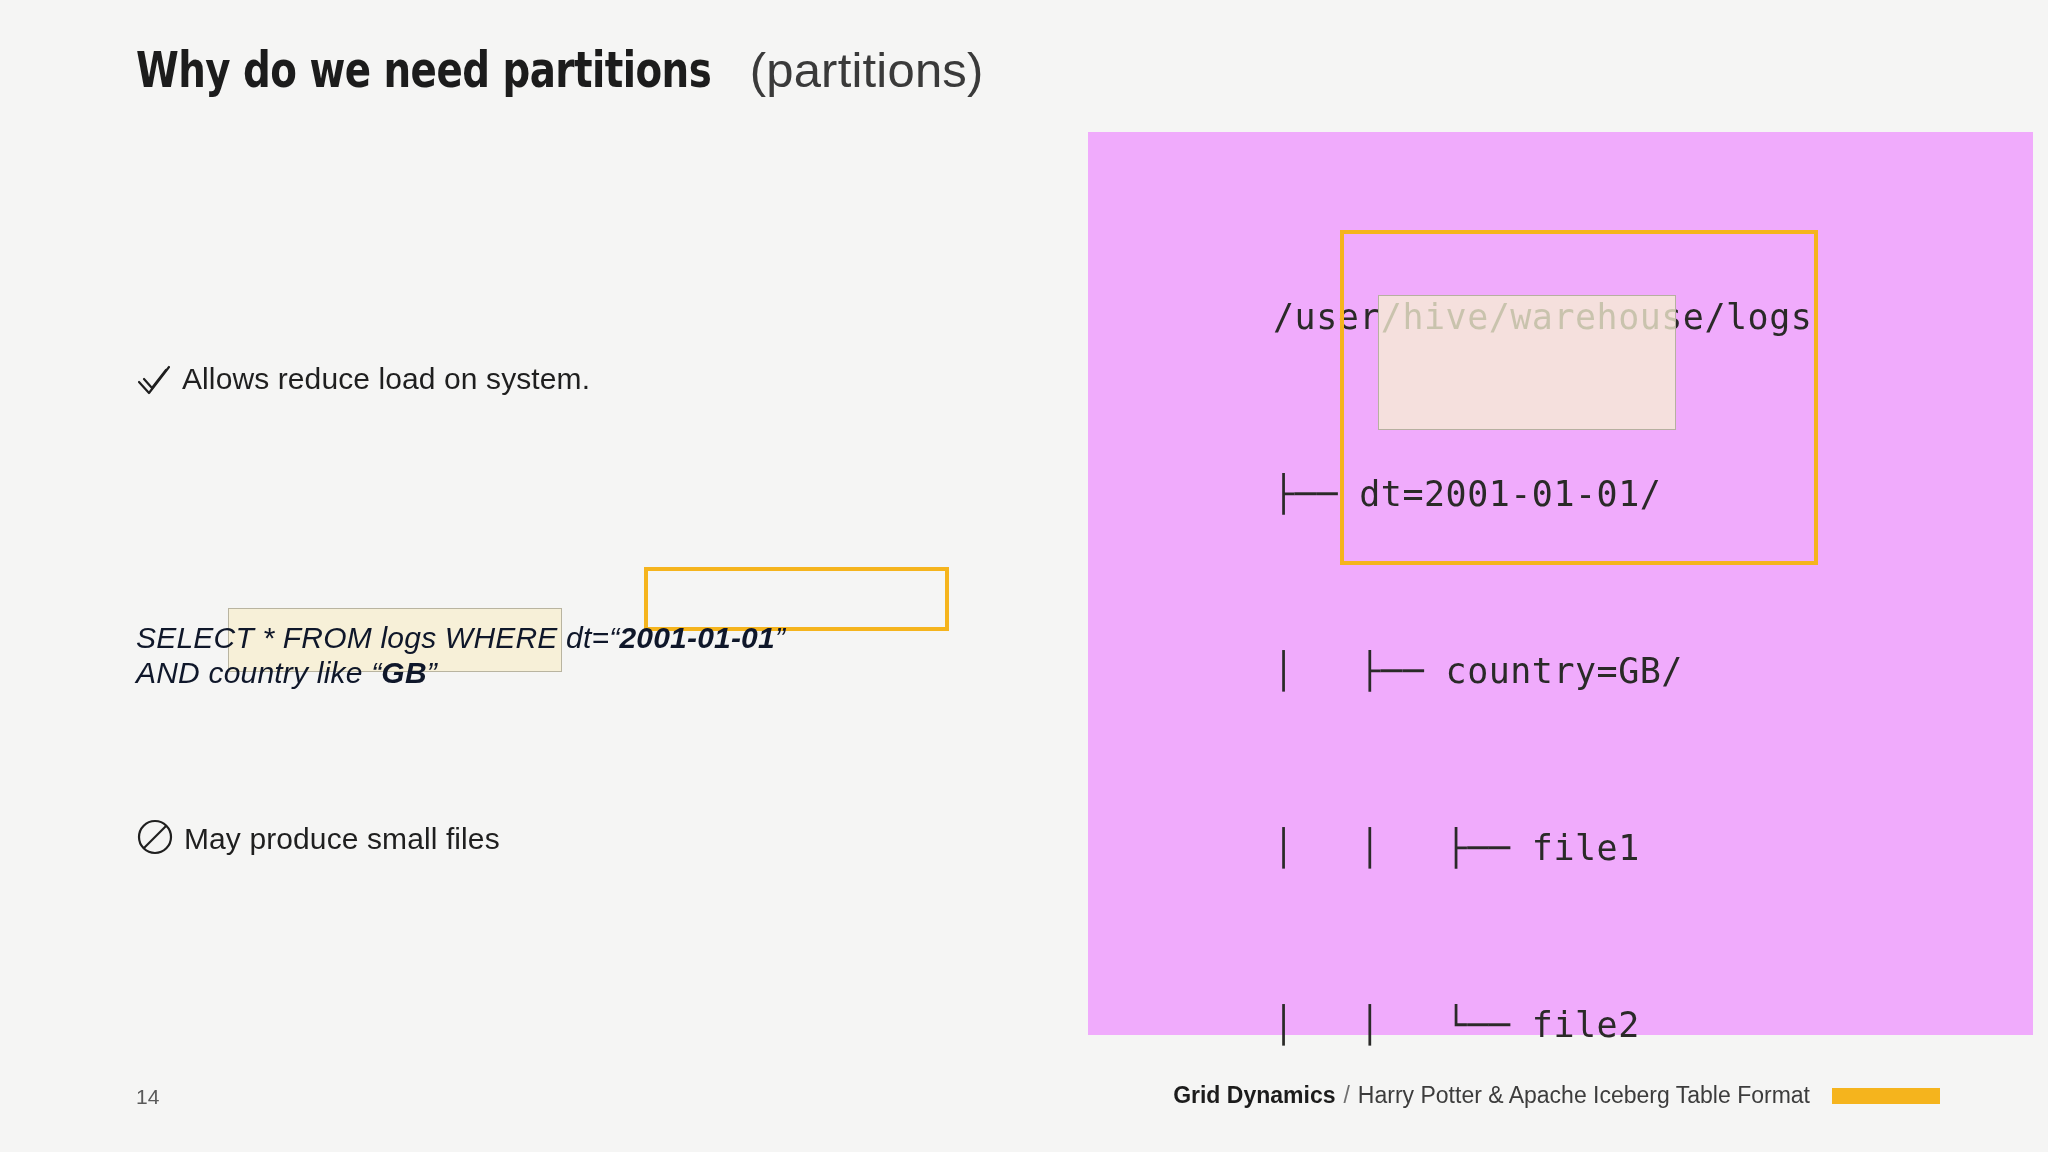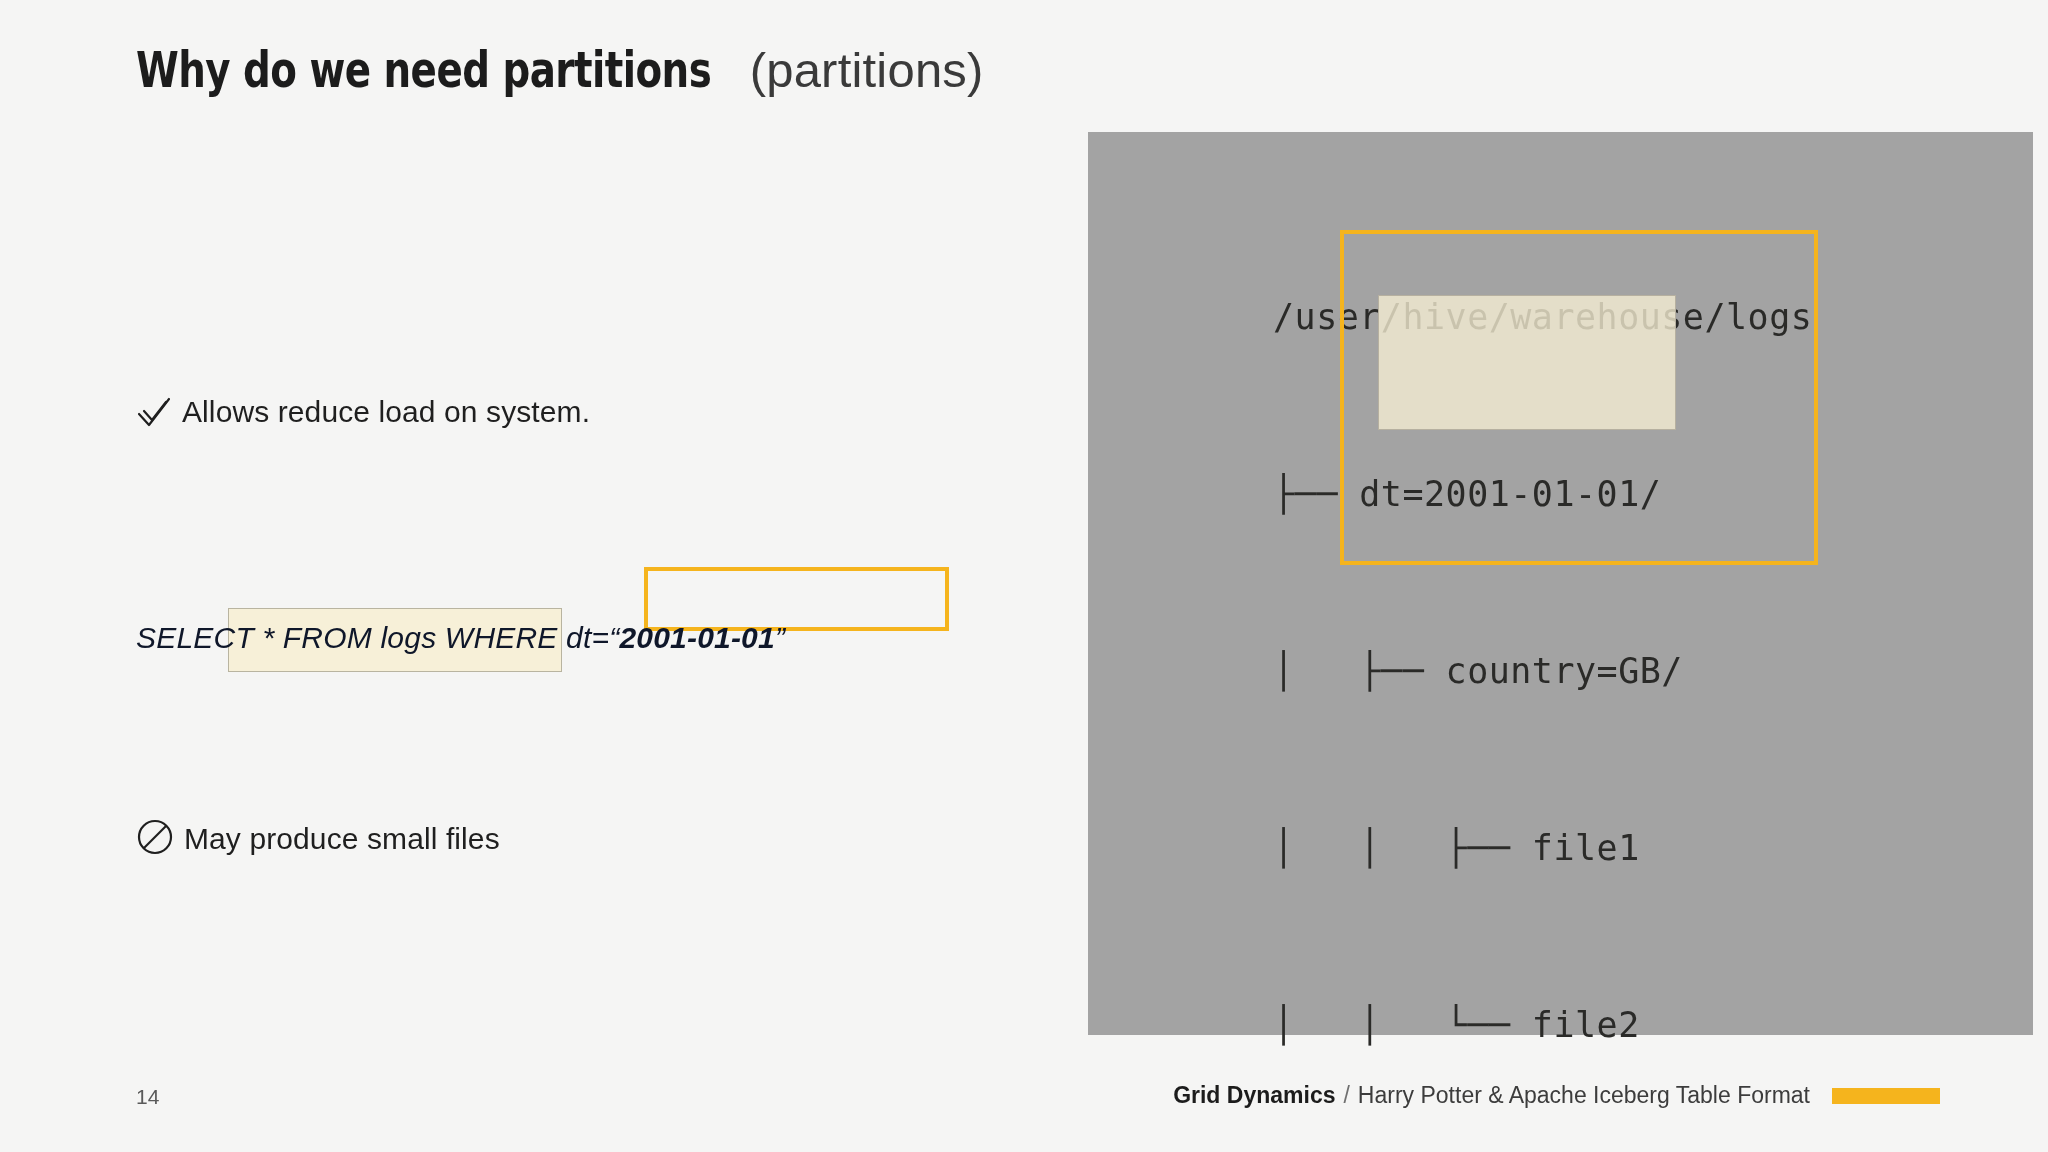--- a/index.html
+++ b/index.html
@@ -47,23 +47,22 @@
   
   .left-col {
     position: absolute;
     left: 136px;
     top: 360px;
     width: 830px;
   }
 
   .bullet-row {
     display: flex;
-    align-items: center;
+    align-items: flex-end;
     margin-bottom: 40px;
-    margin-top: 33px;
   }
   .bullet-icon {
     width: 46px;
     flex: 0 0 46px;
     margin-top: 3px;
   }
   .bullet-icon svg { display: block; }
   .bullet-text {
     font-size: 30px;
     line-height: 1.25;
@@ -130,21 +129,21 @@
     white-space: nowrap;
   }
 
   
   .tree-panel {
     position: absolute;
     left: 1088px;
     top: 132px;
     width: 945px;
     height: 903px;
-    background: #a3a3a3;
+    background: #f0abfc;
   }
   .tree-code {
     position: absolute;
     left: 185px;
     top: 38px;
     font-family: "DejaVu Sans Mono", monospace;
     font-size: 35px;
     line-height: 59px;
     color: #2a2a28;
     white-space: pre;
@@ -220,20 +219,21 @@
   </div>
 
 
 </div>
 
 <div class="hl-cream"></div>
 <div class="hl-yellowbox"></div>
 
 <div class="sql-block">
   <span class="sql-line"><span>SELECT * FROM logs WHERE dt=“</span><span class="sql-bold">2001-01-01</span><span>”</span></span>
+  <span class="sql-line"><span>AND  country like “</span><span class="sql-bold">GB</span><span>”</span></span>
 </div>
 
 <div class="warn-row">
   <span class="warn-icon">
     <svg width="38" height="38" viewBox="0 0 38 38">
       <circle cx="19" cy="19" r="16" fill="none" stroke="#1f1f1f" stroke-width="2.2"></circle>
       <line x1="8" y1="30" x2="30" y2="8" stroke="#1f1f1f" stroke-width="2.2" stroke-linecap="round"></line>
     </svg>
   </span>
   <span class="warn-text">May produce small files</span>

